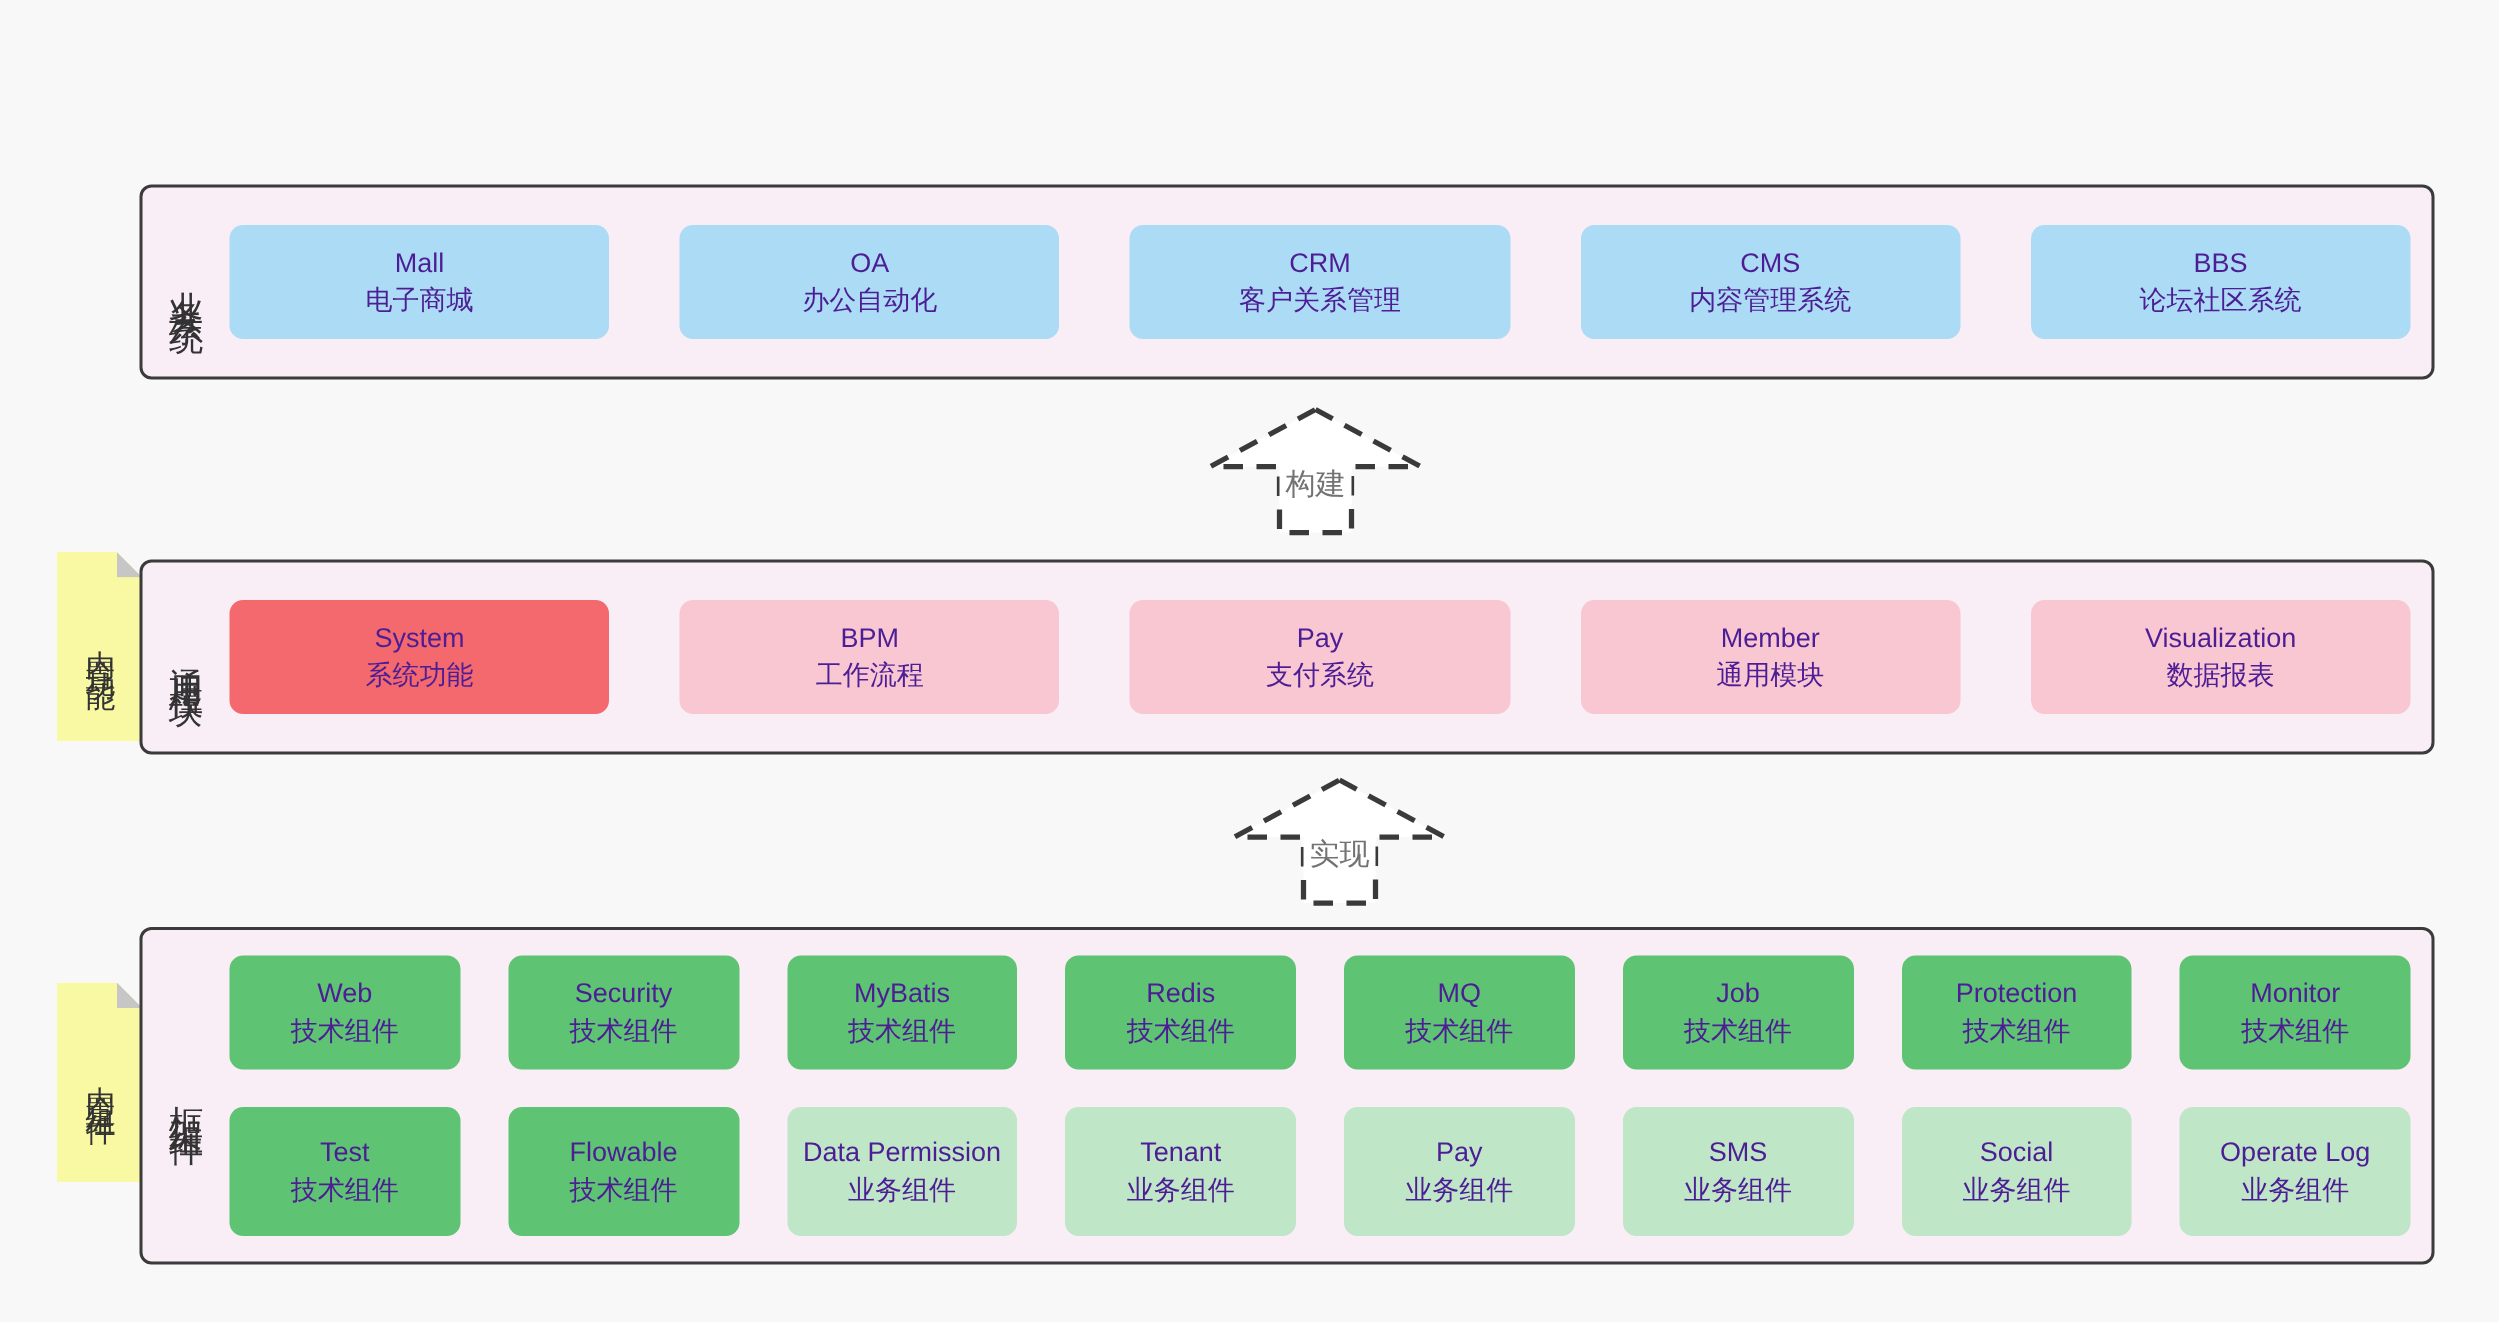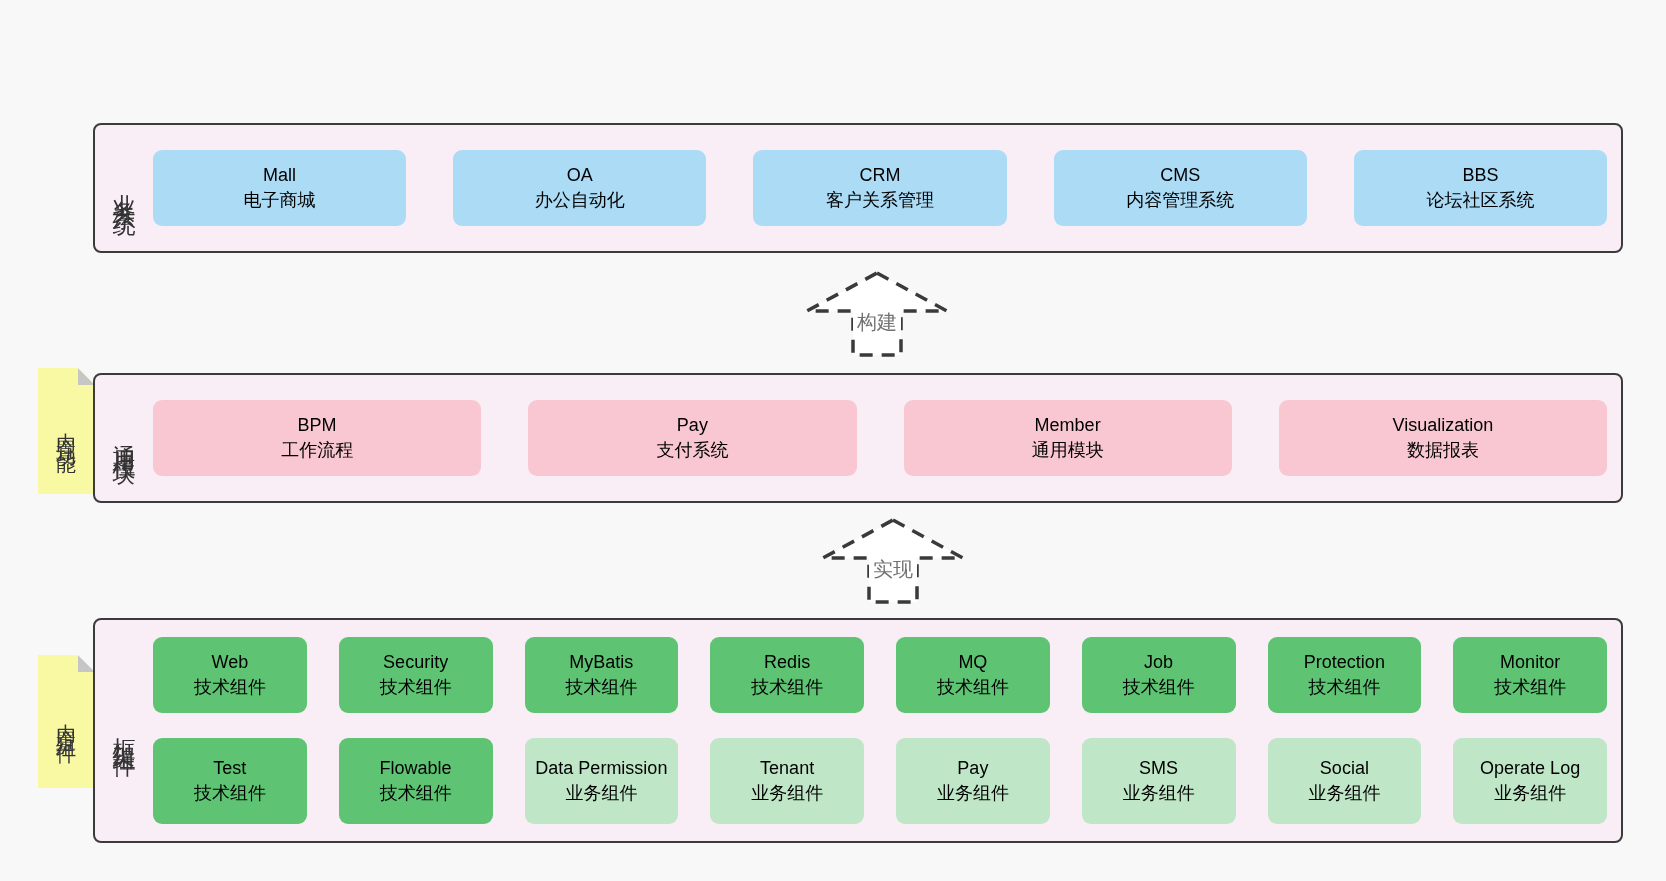--- a/index.html
+++ b/index.html
@@ -23,21 +23,21 @@
   .v-label span{
     writing-mode:vertical-rl;text-orientation:upright;letter-spacing:6px;
     line-height:1;
   }
   .box-row{
     flex:1;display:flex;align-items:center;gap:47px;padding:0 14px 0 0;
   }
   .box{
     flex:1;height:76px;border-radius:9px;
     display:flex;flex-direction:column;align-items:center;justify-content:center;
-    text-align:center;font-size:18px;line-height:25px;color:#000000;
+    text-align:center;font-size:18px;line-height:25px;color:#4c1d95;
     padding:2px 8px;box-sizing:border-box;
   }
   .blue{background:#abdbf5;}
   .red{background:#f3696d;}
   .pink{background:#f9c7d1;}
   .green{background:#5ec473;}
   .lgreen{background:#bfe6c6;}
   
   .grid{
     flex:1;display:flex;flex-direction:column;justify-content:center;
@@ -118,20 +118,24 @@
       <polygon points="73,3 143,41 97,41 97,85 49,85 49,41 3,41" fill="#ffffff" stroke="#3a3a3a" stroke-width="3.5" stroke-dasharray="13 9" stroke-linejoin="miter"></polygon>
     </svg>
     <span class="arrow-label">构建</span>
   </div>
 
   <div class="panel" id="panel2">
     <div class="v-label">
       <span>通用模块</span>
     </div>
     <div class="box-row">
+      <div class="box red">
+        <span>System</span>
+        <span>系统功能</span>
+      </div>
       <div class="box pink">
         <span>BPM</span>
         <span>工作流程</span>
       </div>
       <div class="box pink">
         <span>Pay</span>
         <span>支付系统</span>
       </div>
       <div class="box pink">
         <span>Member</span>

